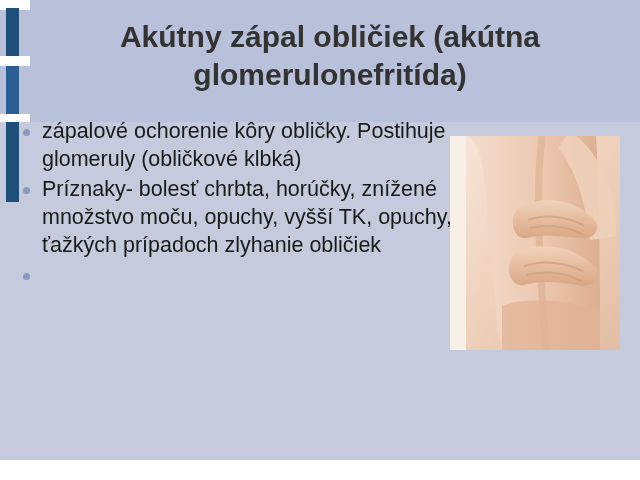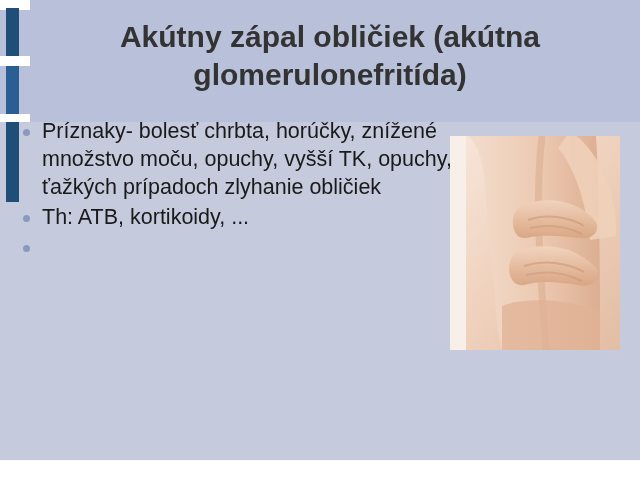--- a/index.html
+++ b/index.html
@@ -147,25 +147,25 @@
     <div class="rail-seg" style="top:114px; height:8px;"></div>
     <div class="rail-bar" style="top:122px; height:80px;"></div>
   </div>
 
   <div class="title">Akútny zápal obličiek (akútna glomerulonefritída)</div>
 
   <div class="content">
     <ul class="bullets">
       <li>
         <span class="dot"></span>
-        <span>Príznaky- bolesť chrbta, horúčky, znížené množstvo moču, opuchy, vyšší TK, opuchy, v ťažkých prípadoch zlyhanie obličiek</span>
+        <span> zápalové ochorenie kôry obličky. Postihuje  glomeruly (obličkové klbká)</span>
       </li>
       <li>
         <span class="dot"></span>
-        <span>Th: ATB, kortikoidy, ...</span>
+        <span>Príznaky- bolesť chrbta, horúčky, znížené množstvo moču, opuchy, vyšší TK, opuchy, v ťažkých prípadoch zlyhanie obličiek</span>
       </li>
       <li class="empty-item">
         <span class="dot"></span>
         <span></span>
       </li>
     </ul>
   </div>
 
   <div class="photo">
     <svg width="170" height="214" viewBox="0 0 170 214" xmlns="http://www.w3.org/2000/svg">

